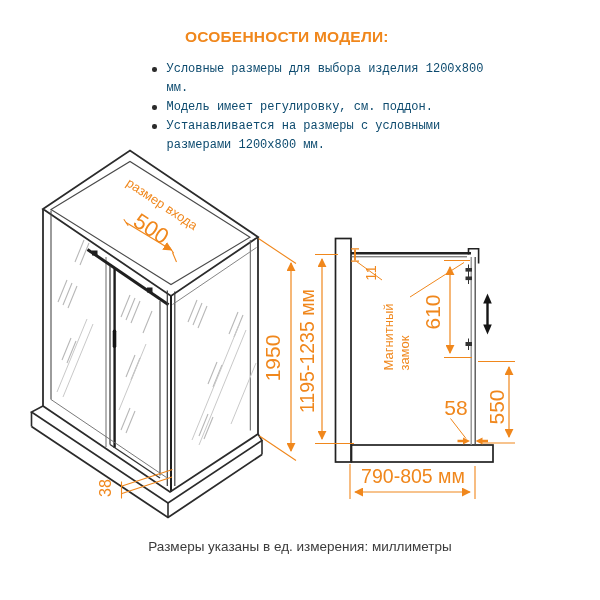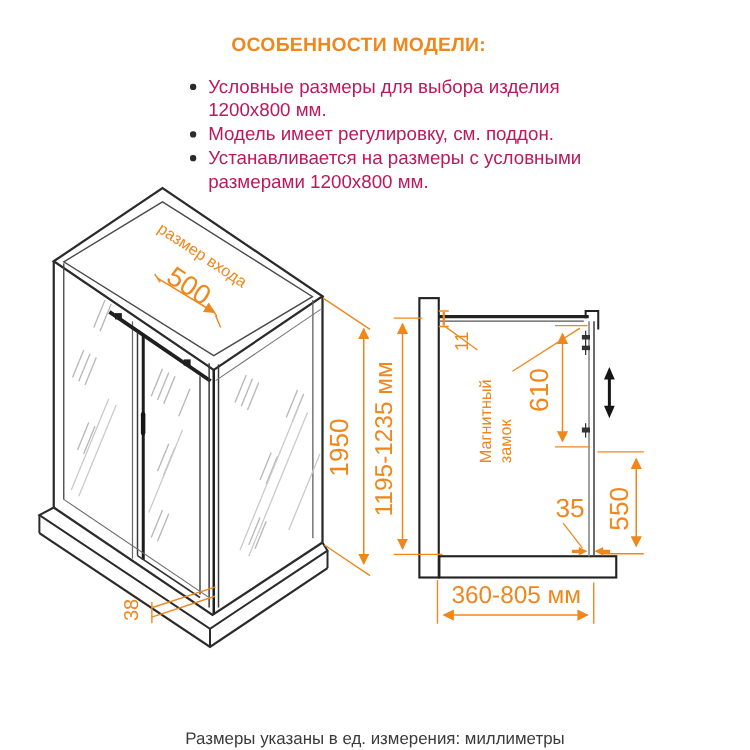--- a/index.html
+++ b/index.html
@@ -12,25 +12,25 @@
     position:absolute;left:185px;top:28px;
     color:#F0871C;font-size:15.5px;font-weight:bold;letter-spacing:.2px;
     white-space:nowrap;
   }
   .bullets{position:absolute;left:150px;top:60px;width:336px;}
   .bullet-row{display:flex;align-items:flex-start;line-height:19px;}
   .bullet-dot{
     width:4.5px;height:4.5px;border-radius:50%;background:#2b2b2b;
     margin:7px 10px 0 2px;flex:0 0 auto;
   }
-  .bullet-text{color:#be185d;font-size:15px;}
+  .bullet-text{color:#0c4a6e;font-size:12px;font-family:Liberation Mono, monospace;}
   
   .footer-note{
     position:absolute;left:0;right:0;top:539px;text-align:center;
-    color:#3b3b3b;font-size:13.5px;margin-top:44px;
+    color:#3b3b3b;font-size:13.5px;
   }
   
   .dim{
     position:absolute;color:#F0871C;white-space:nowrap;line-height:1;
     transform:translate(-50%,-50%);
   }
   .r90{transform:translate(-50%,-50%) rotate(-90deg);}
   .r34{transform:translate(-50%,-50%) rotate(33.5deg);}
   .magnet{
     position:absolute;color:#F0871C;font-size:13px;line-height:15.5px;
@@ -181,16 +181,16 @@
 <div class="dim r90" style="left:106px;top:488px;font-size:16px;">38</div>
 
 <div class="dim r90" style="left:308px;top:351px;font-size:19.5px;">1195-1235 мм</div>
 <div class="dim r90" style="left:370px;top:273px;font-size:15px;">11</div>
 <div class="magnet" style="left:396px;top:337px;">
   <div>Магнитный</div>
   <div>замок</div>
 </div>
 <div class="dim r90" style="left:432px;top:312px;font-size:21px;">610</div>
 <div class="dim r90" style="left:496px;top:407px;font-size:21px;">550</div>
-<div class="dim" style="left:456px;top:407px;font-size:21px;">35</div>
-<div class="dim" style="left:413px;top:477px;font-size:19.5px;">360-805 мм</div>
+<div class="dim" style="left:456px;top:407px;font-size:21px;">58</div>
+<div class="dim" style="left:413px;top:477px;font-size:19.5px;">790-805 мм</div>
 
 <div class="footer-note">Размеры указаны в ед. измерения: миллиметры</div>
 
 </body></html>

